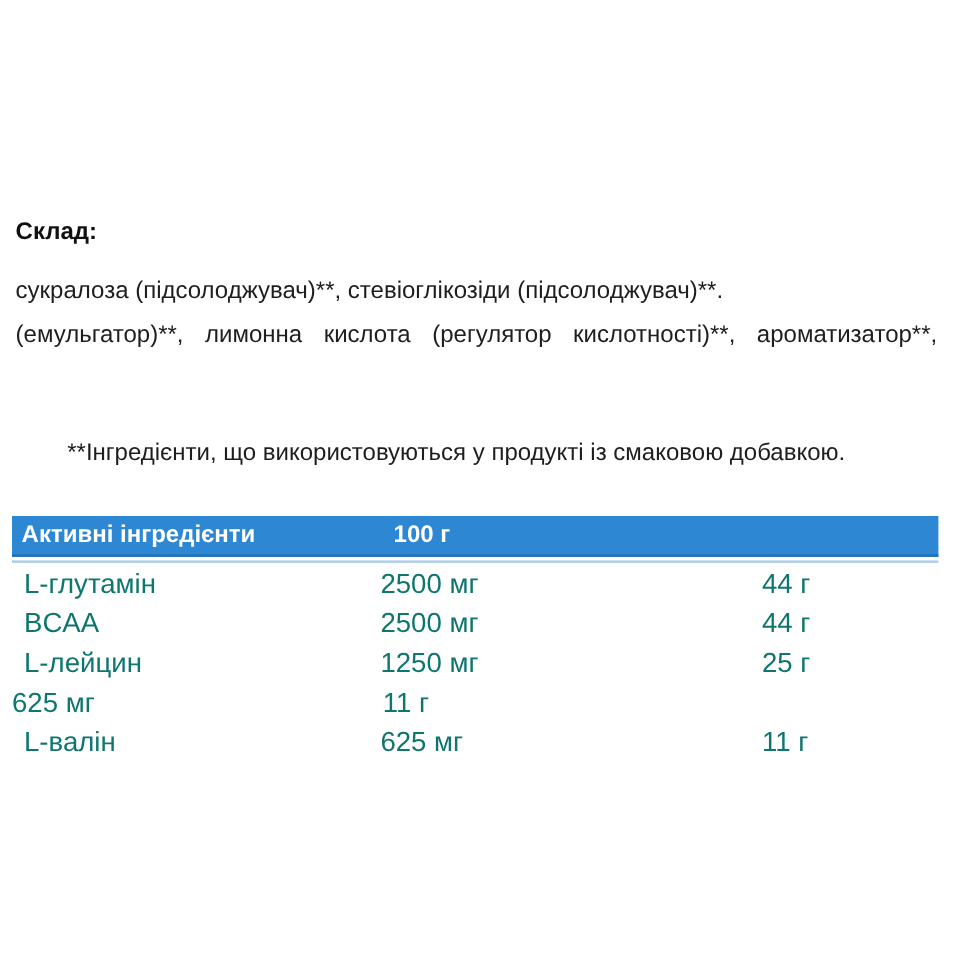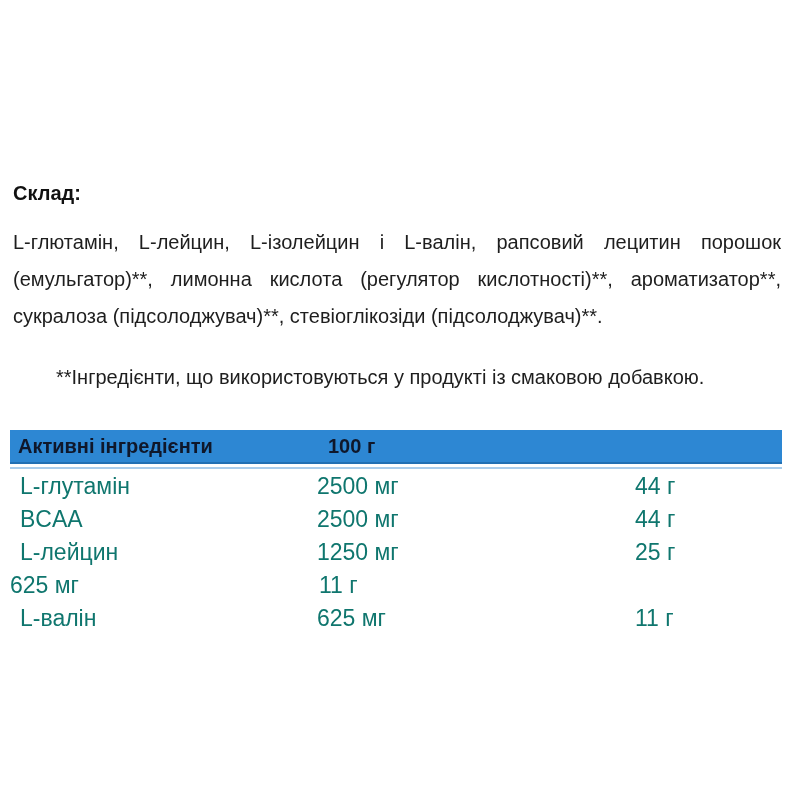--- a/index.html
+++ b/index.html
@@ -56,21 +56,21 @@
     top: 430px;
     width: 772px;
   }
   .thead {
     display: grid;
     grid-template-columns: 307px 316px 149px;
     align-items: center;
     height: 32px;
     background: #2d87d3;
     border-bottom: 2px solid #2170b4;
-    color: #0f172a;
+    color: #ffffff;
     font-size: 20px;
     font-weight: 700;
   }
   .thead .c1 { padding-left: 8px; }
   .thead .c3 { padding-left: 11px; }
   .sep {
     height: 2px;
     background: #a9cdec;
     margin-top: 3px;
   }
@@ -90,23 +90,22 @@
   .cell { white-space: nowrap; }
 </style>
 </head>
 <body>
 
 <div class="sheet">
 
   <div class="heading">Склад:</div>
 
   <div class="bodytext">
-    <div class="line just">L-глютамін, L-лейцин, L-ізолейцин і L-валін, рапсовий лецитин порошок</div>
+    <div class="line">сукралоза (підсолоджувач)**, стевіоглікозіди (підсолоджувач)**.</div>
     <div class="line just">(емульгатор)**, лимонна кислота (регулятор кислотності)**, ароматизатор**,</div>
-    <div class="line">сукралоза (підсолоджувач)**, стевіоглікозіди (підсолоджувач)**.</div>
   </div>
 
   <div class="footnote">**Інгредієнти, що використовуються у продукті із смаковою добавкою.</div>
 
   <div class="ntable">
 
     <div class="thead">
       <div class="cell c1">Активні інгредієнти</div>
       <div class="cell c3">100 г</div>
     </div>

